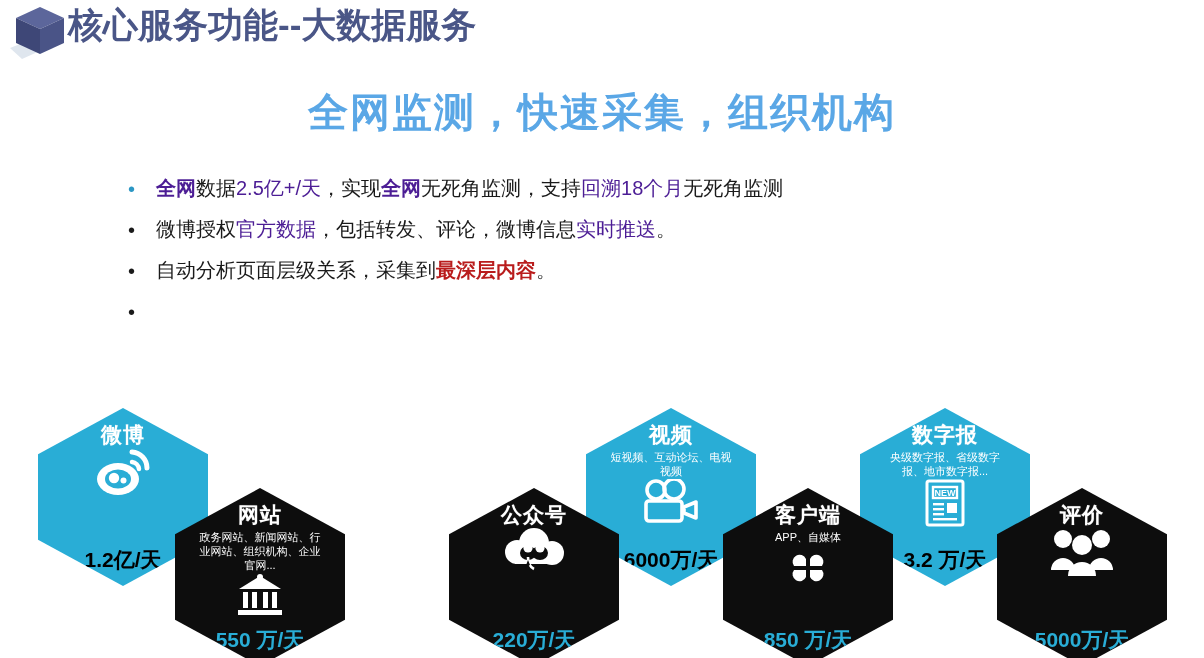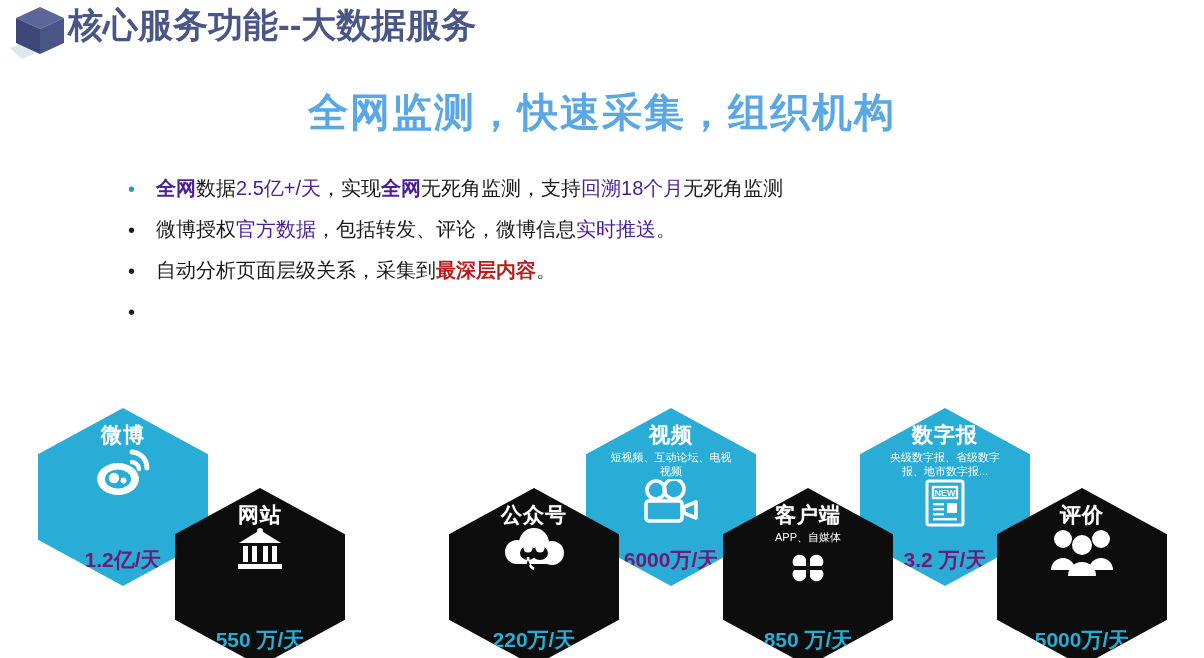--- a/index.html
+++ b/index.html
@@ -75,21 +75,21 @@
   }
   .hex .h-icon {
     flex: 1 1 auto; display:flex; align-items:flex-start; justify-content:center;
     width: 100%;
   }
   .hex .h-icon svg { display:block; }
   .hex .h-value {
     font-size: 21px; font-weight: bold; line-height:1;
     padding-bottom: 16px; white-space: nowrap;
   }
-  .hex.cyan .h-value { color:#701a75; }
+  .hex.cyan .h-value { color:#000000; }
   .hex.dark .h-value { color:#29ADD6; }
   .hex.dark .h-title { }
 </style>
 </head>
 <body>
 
 <div id="page">
 
   <div class="header-logo">
     <svg width="64" height="60" viewBox="0 0 64 60">
@@ -143,20 +143,21 @@
           <path d="M40 6 a16 16 0 0 1 15 16" stroke="#fff" stroke-width="5" fill="none" stroke-linecap="round"></path>
           <path d="M40 16 a8 8 0 0 1 7 7" stroke="#fff" stroke-width="4.5" fill="none" stroke-linecap="round"></path>
           <path d="M34 22 a20 20 0 0 1 4 4" stroke="#fff" stroke-width="4" fill="none" stroke-linecap="round"></path>
         </svg>
       </div>
       <div class="h-value">1.2亿/天</div>
     </div>
 
     <div class="hex dark" style="left:175px">
       <div class="h-title">网站</div>
+      <div class="h-sub">政务网站、新闻网站、行业网站、组织机构、企业官网...</div>
       <div class="h-icon">
         <svg width="48" height="44" viewBox="0 0 48 44">
           <circle cx="24" cy="5" r="3" fill="#fff"></circle>
           <polygon points="24,4 45,17 3,17" fill="#fff"></polygon>
           <rect x="7" y="20" width="5" height="16" fill="#fff"></rect>
           <rect x="16" y="20" width="5" height="16" fill="#fff"></rect>
           <rect x="27" y="20" width="5" height="16" fill="#fff"></rect>
           <rect x="36" y="20" width="5" height="16" fill="#fff"></rect>
           <rect x="2" y="38" width="44" height="5" fill="#fff"></rect>
         </svg>

